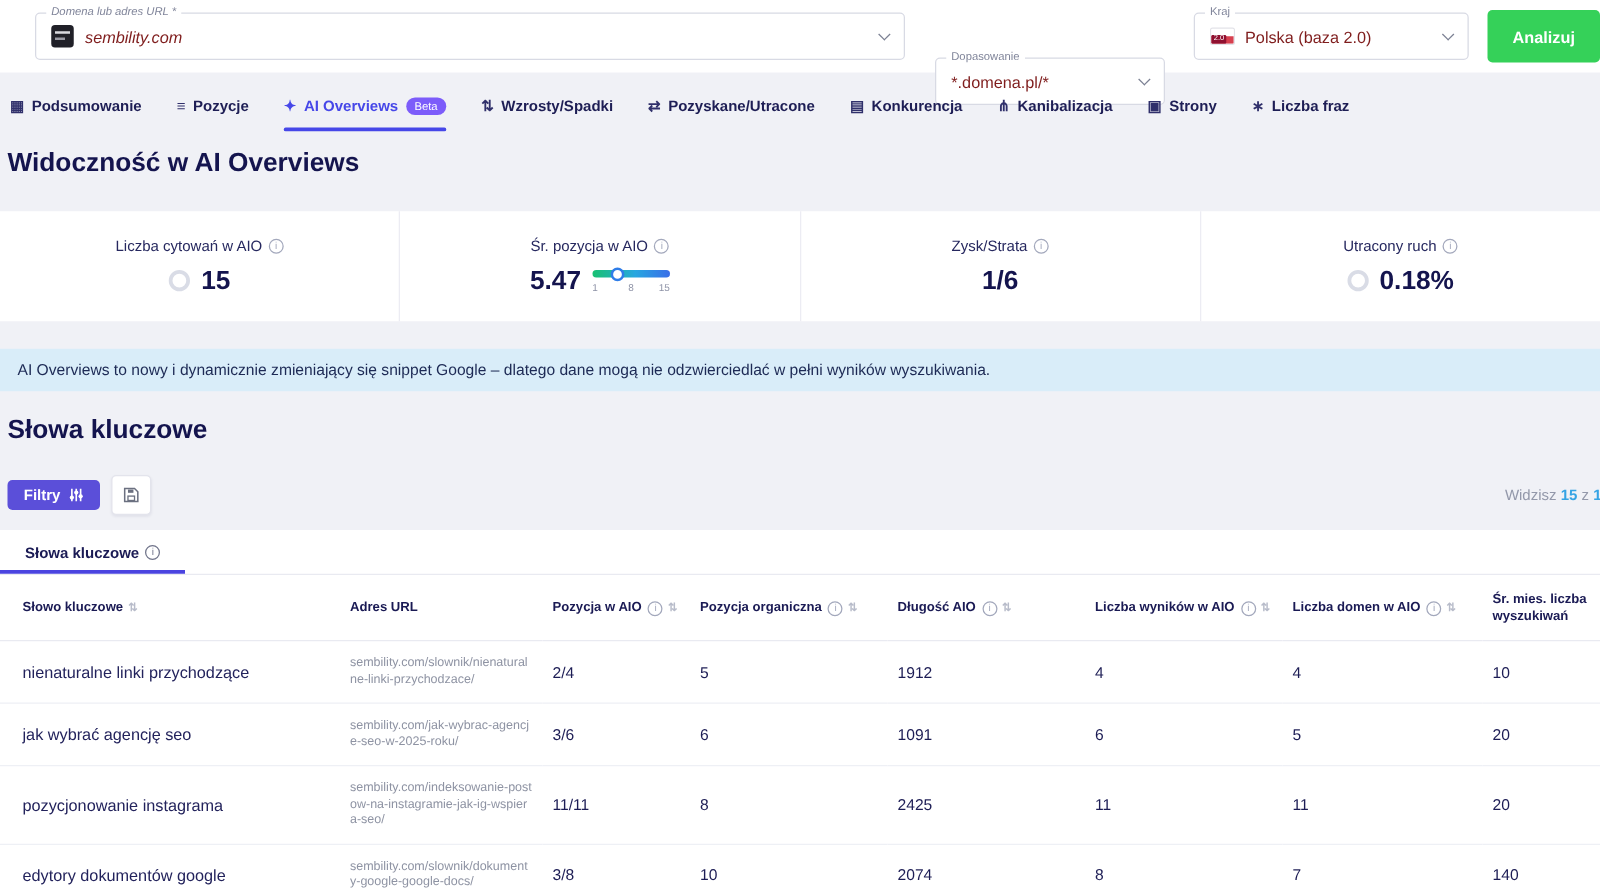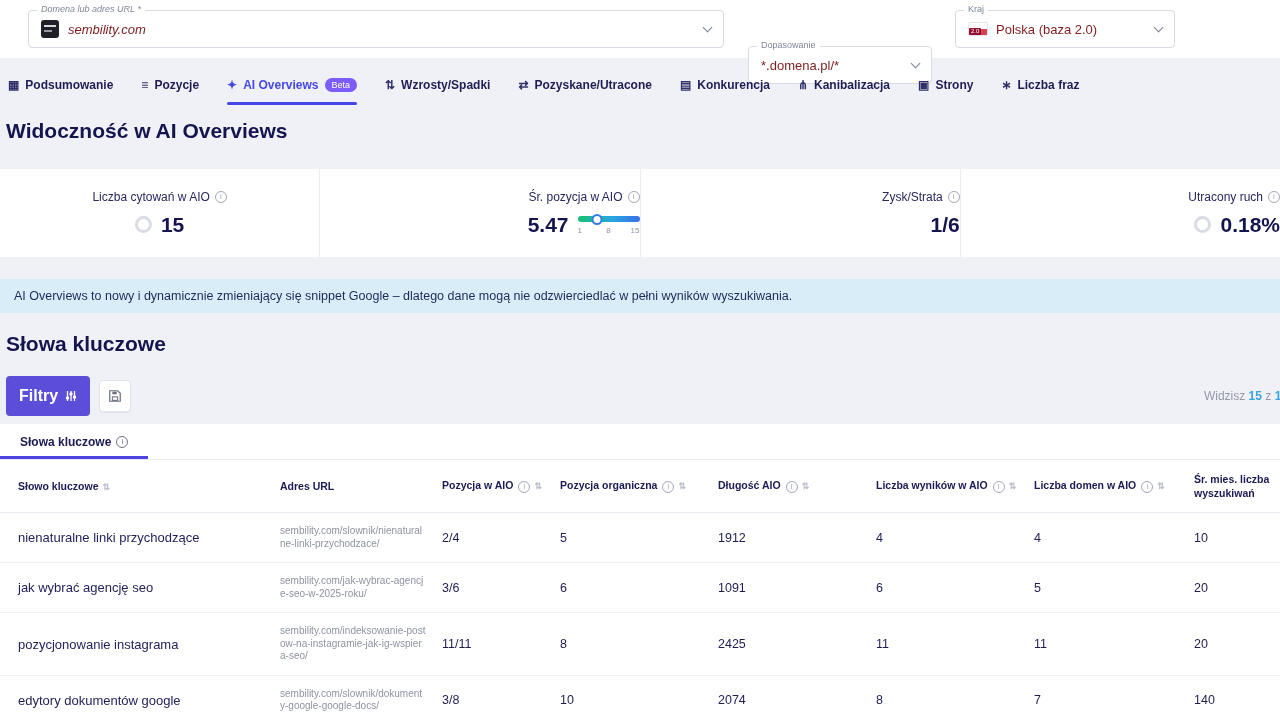--- a/index.html
+++ b/index.html
@@ -42,21 +42,21 @@
   .tab.active::after { content:""; position:absolute; left:0; right:0; bottom:0; height:3px;
                        background:#4647e8; border-radius:2px; }
   .beta-badge { background:#7c5cfa; color:#fff; font-size:9px; font-weight:400; padding:2px 7px;
                 border-radius:9px; }
 
   .page-title { font-size:21px; font-weight:800; color:#14144e; margin:14px 0 0 6px; }
 
   
   .stats-card { margin-top:26px; background:#fff; display:flex; height:88px; }
   .stat { flex:1; display:flex; flex-direction:column; align-items:center; justify-content:center; gap:9px; }
-  .stat + .stat { border-left:1px solid #ececf3;align-items:flex-end; }
+  .stat + .stat { border-left:1px solid #ececf3; }
   .stat-label { font-size:12px; color:#26285f; display:flex; align-items:center; }
   .stat-value { font-size:21px; font-weight:800; color:#14144e; display:flex; align-items:center; gap:9px; }
   .gauge { width:17px; height:17px; border-radius:50%; border:3.5px solid #d9dce6; flex:none; }
   .mini-scale { position:relative; width:62px; display:inline-block; margin-top:2px; }
   .mini-bar { display:block; height:6px; border-radius:3px;
               background:linear-gradient(90deg,#19c172,#27a7e0 55%,#3a6ee8); }
   .mini-marker { position:absolute; top:-2.5px; left:32%; width:11px; height:11px; background:#fff;
                  border:2.5px solid #2f7de8; border-radius:50%; transform:translateX(-50%); }
   .mini-ticks { display:block; position:relative; height:9px; margin-top:4px; font-size:8px;
                 font-weight:400; color:#8d92a6; }
@@ -67,22 +67,22 @@
              border-radius:50%; border:1px solid #a3a8bc; color:#a3a8bc; font-size:8px; line-height:1;
              margin-left:5px; flex:none; font-style:normal; font-weight:400; }
   .info-ic.dark { border-color:#70748a; color:#70748a; }
 
   .info-banner { margin-top:22px; background:#d9edf9; padding:10px 14px; font-size:12.5px; color:#1d2a55; }
 
   .section-title { font-size:21px; font-weight:800; color:#14144e; margin:19px 0 0 6px; }
 
   
   .filter-row { margin:24px 6px 0 6px; display:flex; align-items:center; position:relative; height:32px; }
-  .btn-filters { height:40px; background:#5b4fd9; border:none; border-radius:4px; color:#fff;
-                 font-weight:700; font-size:16px; font-family:inherit; display:flex; align-items:center;
+  .btn-filters { height:24px; background:#5b4fd9; border:none; border-radius:4px; color:#fff;
+                 font-weight:700; font-size:12px; font-family:inherit; display:flex; align-items:center;
                  gap:7px; padding:0 13px; cursor:pointer;text-align:center; }
   .btn-save { margin-left:9px; width:32px; height:32px; background:#fff; border:1px solid #e3e4ec;
               border-radius:4px; display:flex; align-items:center; justify-content:center; cursor:pointer;
               box-shadow:0 1px 2px rgba(20,20,60,0.06); }
   .visible-counter { position:absolute; right:-14px; top:9px; font-size:12px; color:#9398aa; white-space:nowrap; }
   .visible-counter .cnt { color:#35a3e4; font-weight:700; }
 
   
   .table-card { margin-top:12px; background:#fff; }
   .tabstrip { height:36px; border-bottom:1px solid #e9eaf1; display:flex; }
@@ -121,20 +121,21 @@
     <div class="field field-country">
       <span class="field-label">Kraj</span>
       <span class="flag">
         <span class="flag-top"></span>
           <span class="flag-bottom"></span>
         <span class="flag-badge">2.0</span>
       </span>
       <span class="field-value">Polska (baza 2.0)</span>
       <span class="chev"></span>
     </div>
+    <button class="btn-analyze">Analizuj</button>
   </header>
 
   <nav class="main-nav">
       <div class="tab">
         <span class="tab-ic">▦</span>
         <span>Podsumowanie</span>
       </div>
       <div class="tab">
         <span class="tab-ic">≡</span>
         <span>Pozycje</span>

